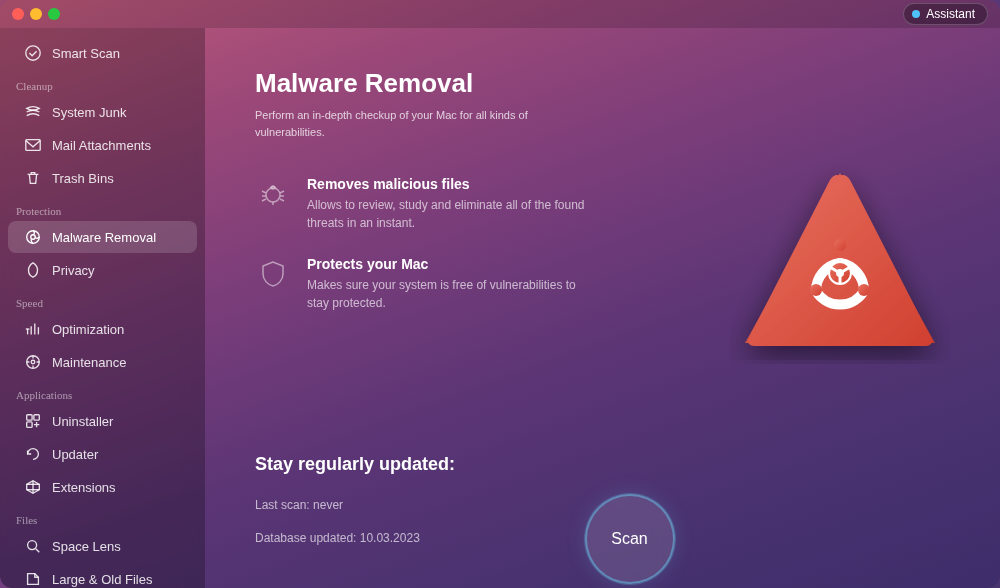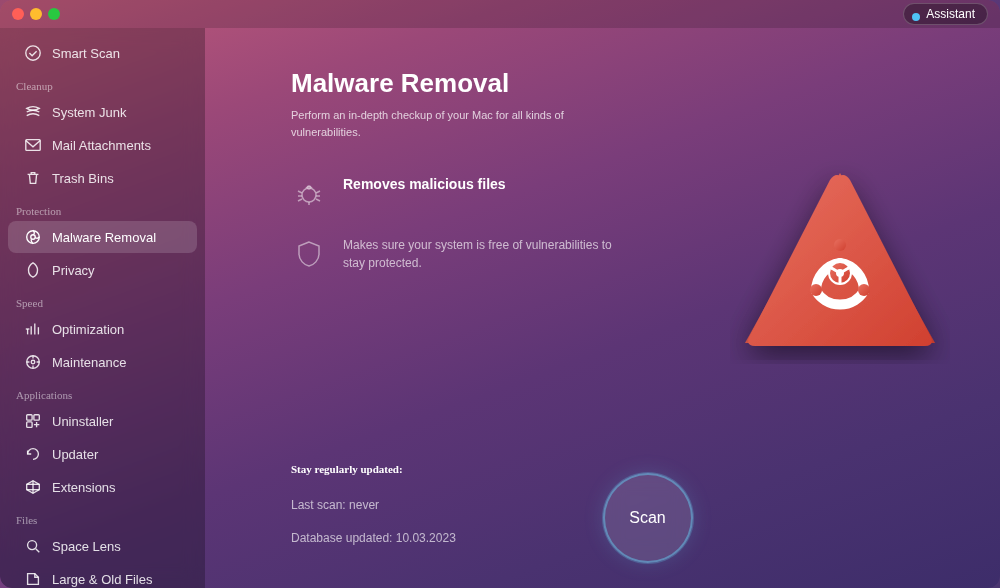--- a/index.html
+++ b/index.html
@@ -55,37 +55,36 @@
       right: 12px;
       top: 50%;
       transform: translateY(-50%);
       background: rgba(0,0,0,0.3);
       border: 1px solid rgba(255,255,255,0.2);
       border-radius: 20px;
       padding: 3px 12px 3px 8px;
       color: white;
       font-size: 12px;
       display: flex;
-      align-items: flex-end;
+      align-items: center;
       gap: 6px;
       cursor: pointer;
     }
 
     .assistant-dot {
       width: 8px;
       height: 8px;
       border-radius: 50%;
       background: #4fc3f7;
     }
 
     .main-content {
       display: flex;
       flex: 1;
       overflow: hidden;
-      gap: 36px;
     }
 
     
     .sidebar {
       width: 205px;
       background: rgba(0,0,0,0.25);
       flex-shrink: 0;
       padding: 8px 0;
       overflow-y: auto;
       backdrop-filter: blur(10px);
@@ -190,25 +189,24 @@
       line-height: 1.5;
       max-width: 280px;
     }
 
     .stay-updated {
       margin-top: auto;
       padding-top: 20px;
     }
 
     .stay-updated-title {
-      font-size: 11px;
+      font-size: 18px;
       font-weight: 600;
       color: white;
       margin-bottom: 20px;
-      font-family: Liberation Serif, serif;
     }
 
     .stay-updated-info {
       font-size: 12px;
       color: rgba(255,255,255,0.65);
       line-height: 1.7;
       margin-top: 12px;
     }
 
     
@@ -440,30 +438,32 @@
               <line x1="8" y1="17" x2="4" y2="17"></line>
               <line x1="8" y1="20" x2="4" y2="22"></line>
               <line x1="22" y1="14" x2="26" y2="12"></line>
               <line x1="22" y1="17" x2="26" y2="17"></line>
               <line x1="22" y1="20" x2="26" y2="22"></line>
               <line x1="15" y1="23" x2="15" y2="26"></line>
             </svg>
           </div>
           <div>
             <div class="feature-text-title">Removes malicious files</div>
+            <div class="feature-text-desc">Allows to review, study and eliminate all of the found threats in an instant.</div>
           </div>
         </div>
 
         <div class="feature-item">
           <div class="feature-icon">
             <svg viewBox="0 0 30 30" width="30" height="30" fill="none" stroke="rgba(255,255,255,0.65)" stroke-width="1.5">
               <path d="M15 3 L5 7 L5 15 C5 21 10 26 15 27 C20 26 25 21 25 15 L25 7 Z"></path>
             </svg>
           </div>
           <div>
+            <div class="feature-text-title">Protects your Mac</div>
             <div class="feature-text-desc">Makes sure your system is free of vulnerabilities to stay protected.</div>
           </div>
         </div>
 
         <div class="stay-updated">
           <div class="stay-updated-title">Stay regularly updated:</div>
           <div class="stay-updated-info">Last scan: never</div>
           <div class="stay-updated-info">Database updated: 10.03.2023</div>
         </div>
 
@@ -501,21 +501,21 @@
 
             <circle cx="0" cy="0" r="4" fill="white" stroke="none"></circle>
 
             <line x1="0" y1="4" x2="0" y2="10" stroke="white" stroke-width="3"></line>
             <line x1="-3.5" y1="-2" x2="-8.5" y2="-5" stroke="white" stroke-width="3"></line>
             <line x1="3.5" y1="-2" x2="8.5" y2="-5" stroke="white" stroke-width="3"></line>
           </g>
         </svg>
       </div>
 
-      <div class="scan-btn-area" style="position:absolute; bottom:25px; left:50%; transform:translateX(-20%);">
+      <div class="scan-btn-area" style="position:absolute; bottom:4px; left:50%; transform:translateX(-20%);">
         <button class="scan-btn">
           <span>Scan</span>
         </button>
       </div>
 
     </div>
   </div>
 </div>
 
 </body></html>

